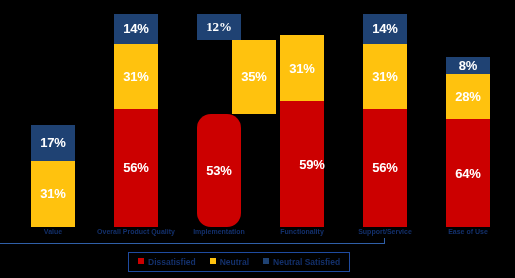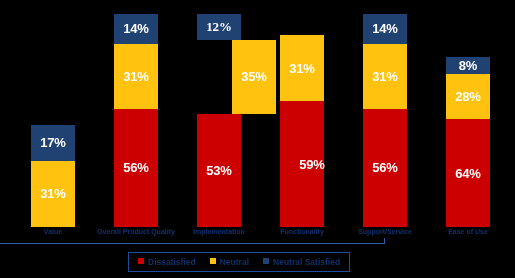--- a/index.html
+++ b/index.html
@@ -142,21 +142,21 @@
           <span class="seg-label">56%</span>
         </div>
       </div>
       <div class="bar-group" style="left: 197px;">
         <div class="seg seg-top" style="height: 25.56px; font-family: Liberation Serif, serif;">
           <span class="seg-label">12%</span>
         </div>
         <div class="seg seg-mid" style="height: 74.55px; margin-left: 35px;">
           <span class="seg-label">35%</span>
         </div>
-        <div class="seg seg-bottom" style="height: 112.89px;">
+        <div class="seg seg-bottom" style="height: 112.89px; border-radius: 14px;">
           <span class="seg-label">53%</span>
         </div>
       </div>
       <div class="bar-group" style="left: 280px;">
         <div class="seg seg-mid" style="height: 66.03px;">
           <span class="seg-label">31%</span>
         </div>
         <div class="seg seg-bottom" style="height: 125.67px; padding-left: 20px;">
           <span class="seg-label">59%</span>
         </div>

